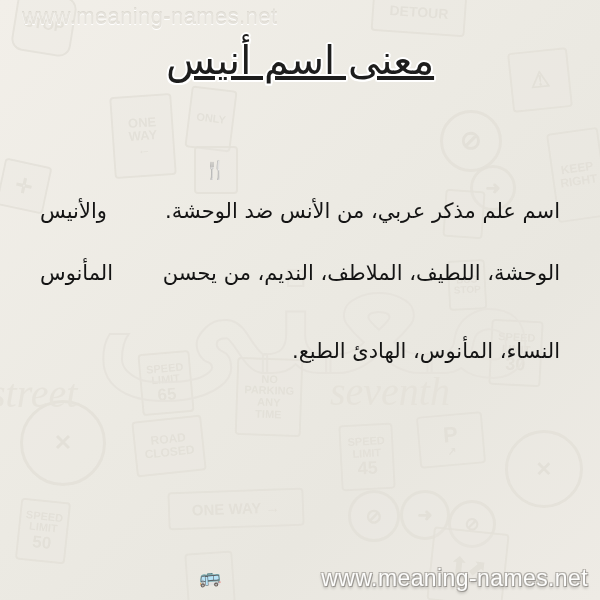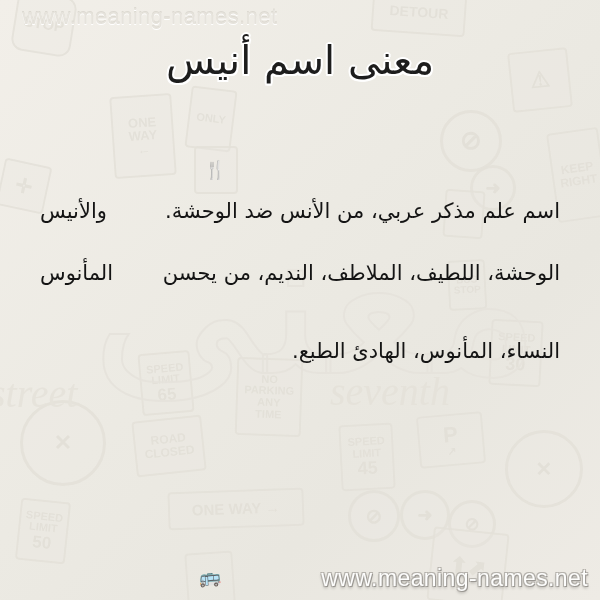--- a/index.html
+++ b/index.html
@@ -132,20 +132,21 @@
     font-size: 40px;
     font-weight: normal;
     color: #1d1d1d;
     letter-spacing: 0;
     text-shadow:
       2px 0 0 #ffffff, -2px 0 0 #ffffff,
       0 2px 0 #ffffff, 0 -2px 0 #ffffff,
       1.5px 1.5px 0 #ffffff, -1.5px 1.5px 0 #ffffff,
       1.5px -1.5px 0 #ffffff, -1.5px -1.5px 0 #ffffff;
     white-space: nowrap;
+    text-decoration: underline;
   }
 
   
   #meaning-body {
     position: absolute;
     top: 196px;
     left: 40px;
     width: 520px;
     direction: rtl;
     text-align: right;

